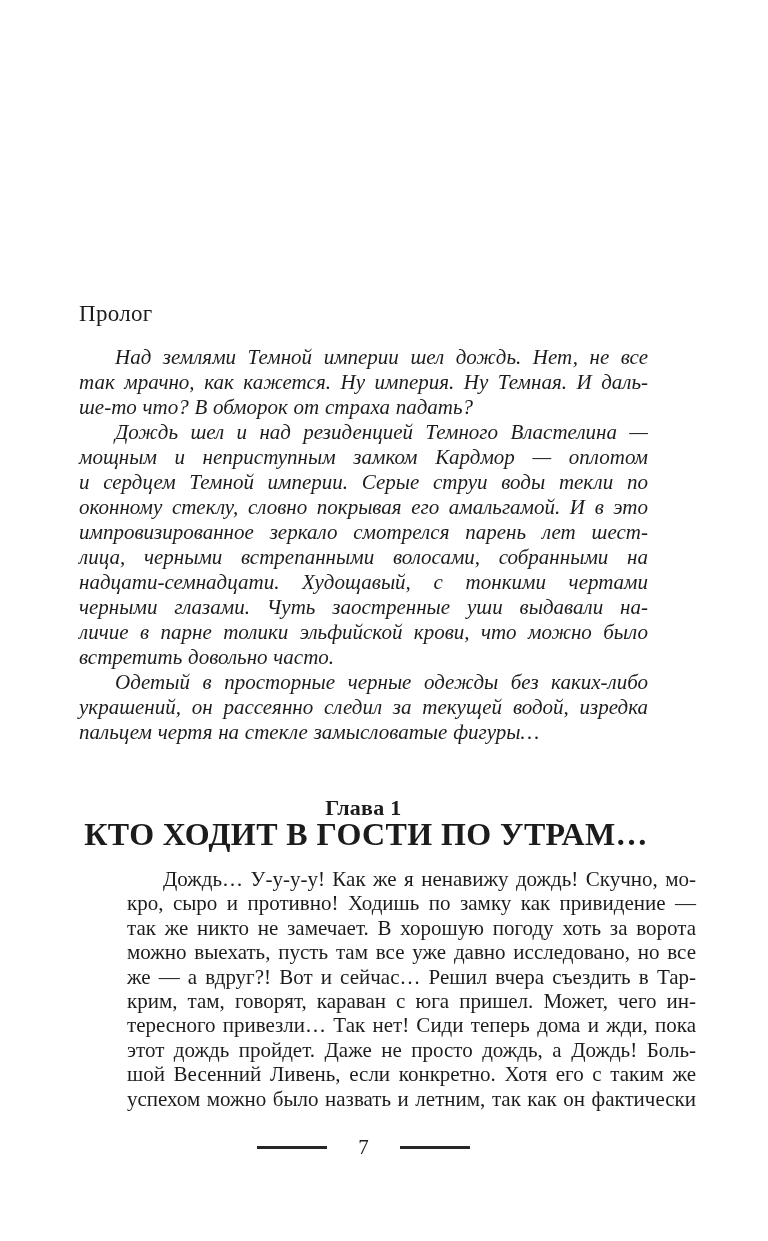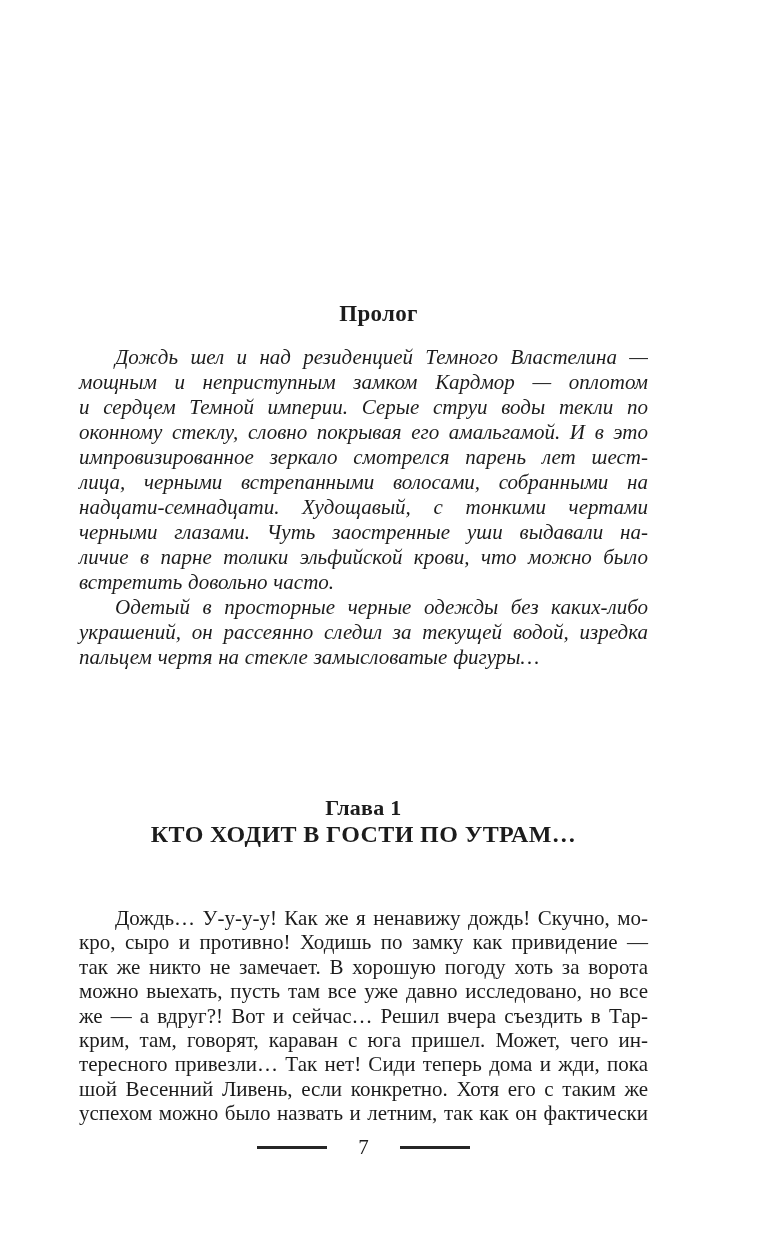--- a/index.html
+++ b/index.html
@@ -10,40 +10,40 @@
     color: #1c1c1c;
   }
   .page {
     position: relative;
     width: 768px; height: 1241px;
     background: #ffffff;
     overflow: hidden;
   }
   .prologue-title {
     position: absolute;
-    left: 94px; top: 301px; width: 569px;
-    text-align: center;
-    font-weight: 700;
+    left: 79px; top: 301px; width: 569px;
+    text-align: left;
+    font-weight: 400;
     font-size: 23px;
     line-height: 26px;
     letter-spacing: 0.3px;
   }
   .body-block {
     position: absolute;
     left: 79px; width: 569px;
     font-size: 21px;
     word-spacing: -1px;
   }
   .prologue-body {
     top: 345px;
     font-style: italic;
     word-spacing: 0.5px;
   }
   .prologue-body .line { line-height: 25px; height: 25px; }
-  .chapter-body { top: 906px; }
+  .chapter-body { top: 867px; margin-left: 48px; }
   .chapter-body .line { line-height: 24.4px; height: 24.4px; }
   .line {
     text-align: justify;
     text-align-last: justify;
     white-space: normal;
     overflow: visible;
   }
   .line.indent { text-indent: 36px; }
   .line.endline { text-align-last: left; }
   .chapter-title {
@@ -51,23 +51,24 @@
     left: 79px; top: 794px; width: 569px;
     text-align: center;
     font-weight: 700;
   }
   .chapter-title .ct1 {
     font-size: 22px;
     line-height: 27px;
     letter-spacing: 0.3px;
   }
   .chapter-title .ct2 {
-    font-size: 24px;
+    font-size: 32px;
     line-height: 27px;
     letter-spacing: 0.4px;
+    text-align: right;
   }
   .footer {
     position: absolute;
     left: 79px; top: 1131px; width: 569px; height: 32px;
     display: flex;
     align-items: center;
     justify-content: center;
     gap: 31px;
   }
   .footer .rule {
@@ -82,20 +83,25 @@
   }
 </style>
 </head>
 <body>
 
 <div class="page">
 
   <div class="prologue-title">Пролог</div>
 
   <div class="body-block prologue-body">
+      <div class="para">
+        <div class="line indent">Над землями Темной империи шел дождь. Нет, не все</div>
+        <div class="line">так мрачно, как кажется. Ну империя. Ну Темная. И даль-</div>
+        <div class="line endline">ше-то что? В обморок от страха падать?</div>
+      </div>
       <div class="para">
         <div class="line indent">Дождь шел и над резиденцией Темного Властелина —</div>
         <div class="line">мощным и неприступным замком Кардмор — оплотом</div>
         <div class="line">и сердцем Темной империи. Серые струи воды текли по</div>
         <div class="line">оконному стеклу, словно покрывая его амальгамой. И в это</div>
         <div class="line">импровизированное зеркало смотрелся парень лет шест-</div>
         <div class="line">лица, черными встрепанными волосами, собранными на</div>
         <div class="line">надцати-семнадцати. Худощавый, с тонкими чертами</div>
         <div class="line">черными глазами. Чуть заостренные уши выдавали на-</div>
         <div class="line">личие в парне толики эльфийской крови, что можно было</div>
@@ -115,20 +121,21 @@
 
   <div class="body-block chapter-body">
       <div class="para">
         <div class="line indent">Дождь… У-у-у-у! Как же я ненавижу дождь! Скучно, мо-</div>
         <div class="line">кро, сыро и противно! Ходишь по замку как привидение —</div>
         <div class="line">так же никто не замечает. В хорошую погоду хоть за ворота</div>
         <div class="line">можно выехать, пусть там все уже давно исследовано, но все</div>
         <div class="line">же — а вдруг?! Вот и сейчас… Решил вчера съездить в Тар-</div>
         <div class="line">крим, там, говорят, караван с юга пришел. Может, чего ин-</div>
         <div class="line">тересного привезли… Так нет! Сиди теперь дома и жди, пока</div>
+        <div class="line">этот дождь пройдет. Даже не просто дождь, а Дождь! Боль-</div>
         <div class="line">шой Весенний Ливень, если конкретно. Хотя его с таким же</div>
         <div class="line">успехом можно было назвать и летним, так как он фактически</div>
       </div>
     </div>
 
   <div class="footer">
     <span class="rule"></span>
     <span class="pagenum">7</span>
     <span class="rule"></span>
   </div>

